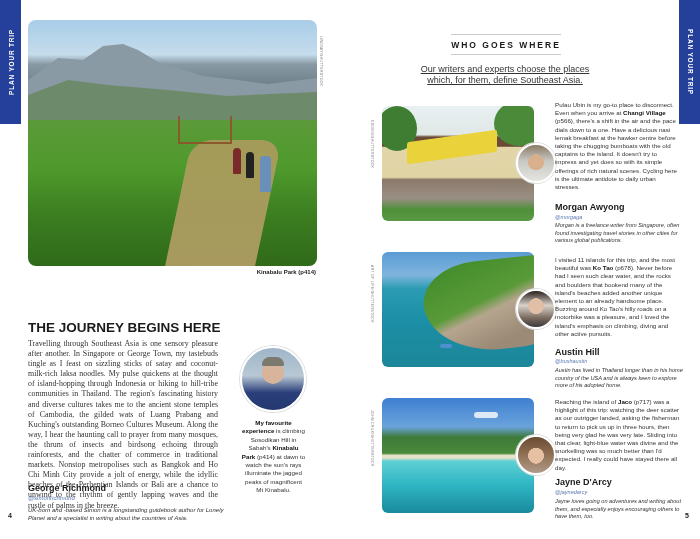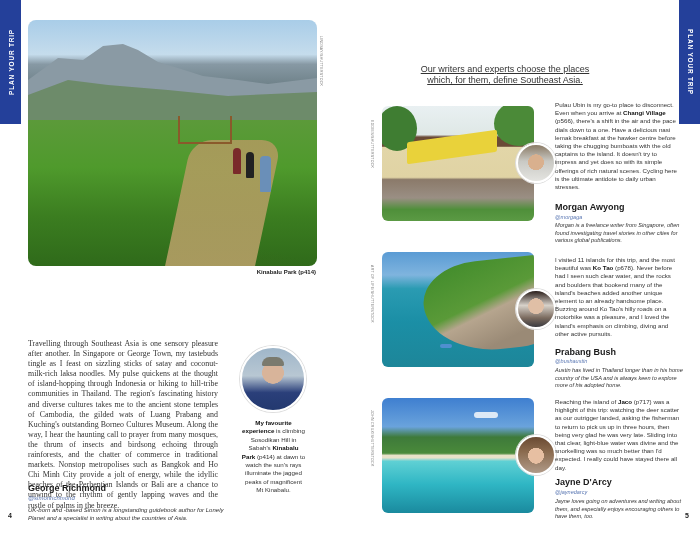--- a/index.html
+++ b/index.html
@@ -71,38 +71,40 @@
     </svg>
     <div class="path"></div>
     <div class="deck"></div>
     <div class="person" style="left:205px;top:128px;background:#7a2a2a;"></div>
     <div class="person" style="left:218px;top:132px;background:#222;"></div>
     <div class="person" style="left:232px;top:136px;width:11px;height:36px;background:#6a8fb8;"></div>
   </div>
   <div class="credit" style="left:319px;top:36px;">LINDSAY/SHUTTERSTOCK</div>
   <div class="caption">Kinabalu Park (p414)</div>
 
+  <div class="subtitle">THE JOURNEY BEGINS HERE</div>
   <div class="body">Travelling through Southeast Asia is one sensory pleasure after another. In Singapore or George Town, my tastebuds tingle as I feast on sizzling sticks of satay and coconut-milk-rich laksa noodles. My pulse quickens at the thought of island-hopping through Indonesia or hiking to hill-tribe communities in Thailand. The region's fascinating history and diverse cultures takes me to the ancient stone temples of Cambodia, the gilded wats of Luang Prabang and Kuching's outstanding Borneo Cultures Museum. Along the way, I hear the haunting call to prayer from many mosques, the thrum of insects and birdsong echoing through rainforests, and the chatter of commerce in traditional markets. Nonstop metropolises such as Bangkok and Ho Chi Minh City provide a jolt of energy, while the idyllic beaches of the Perhentian Islands or Bali are a chance to unwind to the rhythm of gently lapping waves and the rustle of palms in the breeze.</div>
   <div class="author">George Richmond</div>
   <div class="handle">@simonrichmond</div>
   <div class="bio">UK-born and -based Simon is a longstanding guidebook author for Lonely Planet and a specialist in writing about the countries of Asia.</div>
 
   <div class="avatar" style="left:240px;top:346px;width:62px;height:62px;background:radial-gradient(circle at 50% 40%,#d8b49a 0 22%,transparent 23%),linear-gradient(180deg,#9fb6c9 0%,#b8c7d3 45%,#2a3f7a 72%,#23396f 100%);">
     <div style="position:absolute;left:20px;top:9px;width:22px;height:9px;background:#7a7a6e;border-radius:10px 10px 2px 2px;"></div>
   </div>
   <div class="fav"><b>My favourite experience</b><span> is climbing Sosodikan Hill in Sabah's </span><b>Kinabalu Park</b><span> (p414) at dawn to watch the sun's rays illuminate the jagged peaks of magnificent Mt Kinabalu.</span></div>
 
   <div class="pnum" style="left:8px;top:512px;">4</div>
 </div>
 
 <div class="page right">
   <div class="tab r">
     <span>PLAN YOUR TRIP</span>
   </div>
 
+  <div class="wgw">WHO GOES WHERE</div>
   <div class="intro">Our writers and experts choose the places which, for them, define Southeast Asia.</div>
 
   <div class="credit" style="left:20px;top:120px;">EDDIES/SHUTTERSTOCK</div>
   <div class="photo p1">
     <div class="tree"></div>
     <div class="tree2"></div>
     <div class="sign"></div>
   </div>
   <div class="avatar" style="left:166px;top:143px;width:36px;height:36px;background:radial-gradient(circle at 50% 48%,#d9b08e 0 30%,transparent 31%),linear-gradient(180deg,#8b7b66 0%,#c9c9c4 45%,#e4e4e0 100%);"></div>
   <div class="rtext" style="top:101px;"><span>Pulau Ubin is my go-to place to disconnect. Even when you arrive at </span><b>Changi Village</b><span> (p566), there's a shift in the air and the pace dials down to a one. Have a delicious nasi lemak breakfast at the hawker centre before taking the chugging bumboats with the old captains to the island. It doesn't try to impress and yet does so with its simple offerings of rich natural scenes. Cycling here is the ultimate antidote to daily urban stresses.</span></div>
@@ -110,21 +112,21 @@
   <div class="rhandle" style="top:214px;">@morgaga</div>
   <div class="rbio" style="top:222px;">Morgan is a freelance writer from Singapore, often found investigating travel stories in other cities for various global publications.</div>
 
   <div class="credit" style="left:20px;top:265px;">ART OF LIFE/SHUTTERSTOCK</div>
   <div class="photo p2">
     <div class="land"></div>
     <div style="position:absolute;left:58px;top:92px;width:12px;height:4px;background:#4f8fd0;border-radius:2px;"></div>
   </div>
   <div class="avatar" style="left:166px;top:289px;width:36px;height:36px;background:radial-gradient(circle at 50% 42%,#e0bfa6 0 28%,transparent 29%),linear-gradient(180deg,#2a1e1a 0%,#d8d2ca 40%,#7a6a5e 75%,#3a3a40 100%);"></div>
   <div class="rtext" style="top:256px;"><span>I visited 11 islands for this trip, and the most beautiful was </span><b>Ko Tao</b><span> (p678). Never before had I seen such clear water, and the rocks and boulders that bookend many of the island's beaches added another unique element to an already handsome place. Buzzing around Ko Tao's hilly roads on a motorbike was a pleasure, and I loved the island's emphasis on climbing, diving and other active pursuits.</span></div>
-  <div class="rname" style="top:347px;">Prabang Bush</div>
+  <div class="rname" style="top:347px;">Austin Hill</div>
   <div class="rhandle" style="top:358px;">@bushaustin</div>
   <div class="rbio" style="top:367px;">Austin has lived in Thailand longer than in his home country of the USA and is always keen to explore more of his adopted home.</div>
 
   <div class="credit" style="left:20px;top:410px;">JOHN CRUX/SHUTTERSTOCK</div>
   <div class="photo p3">
     <div class="cloud"></div>
   </div>
   <div class="avatar" style="left:166px;top:435px;width:36px;height:36px;background:radial-gradient(circle at 50% 52%,#e7bfa2 0 30%,transparent 31%),linear-gradient(180deg,#6a4a32 0%,#8a6a4e 40%,#b09a88 100%);"></div>
   <div class="rtext" style="top:398px;"><span>Reaching the island of </span><b>Jaco</b><span> (p717) was a highlight of this trip: watching the deer scatter as our outrigger landed, asking the fisherman to return to pick us up in three hours, then being very glad he was very late. Sliding into that clear, light-blue water was divine and the snorkelling was so much better than I'd expected. I really could have stayed there all day.</span></div>
   <div class="rname" style="top:477px;">Jayne D'Arcy</div>

